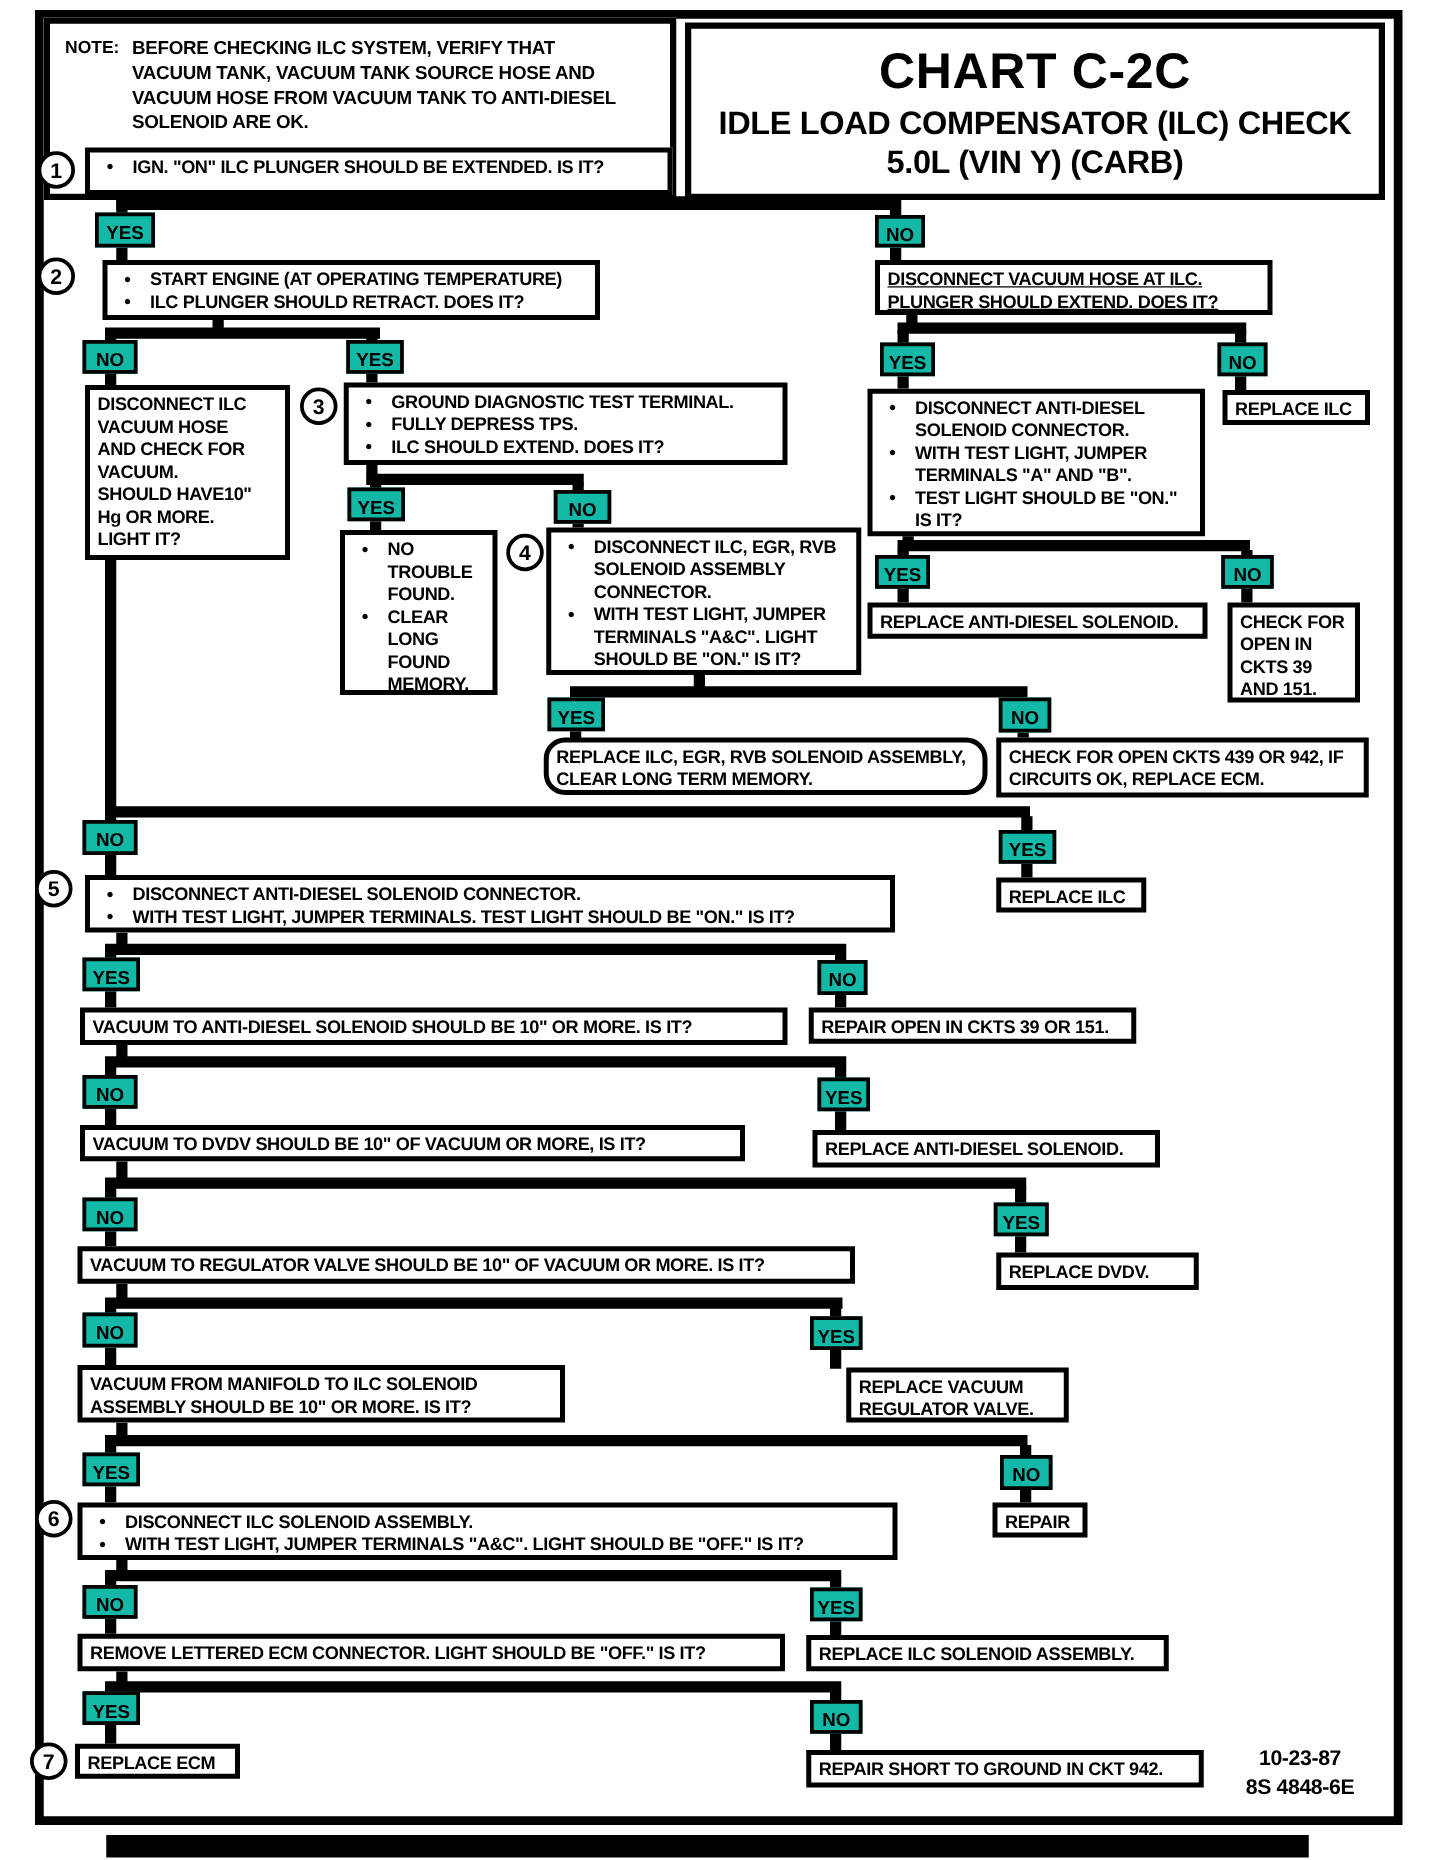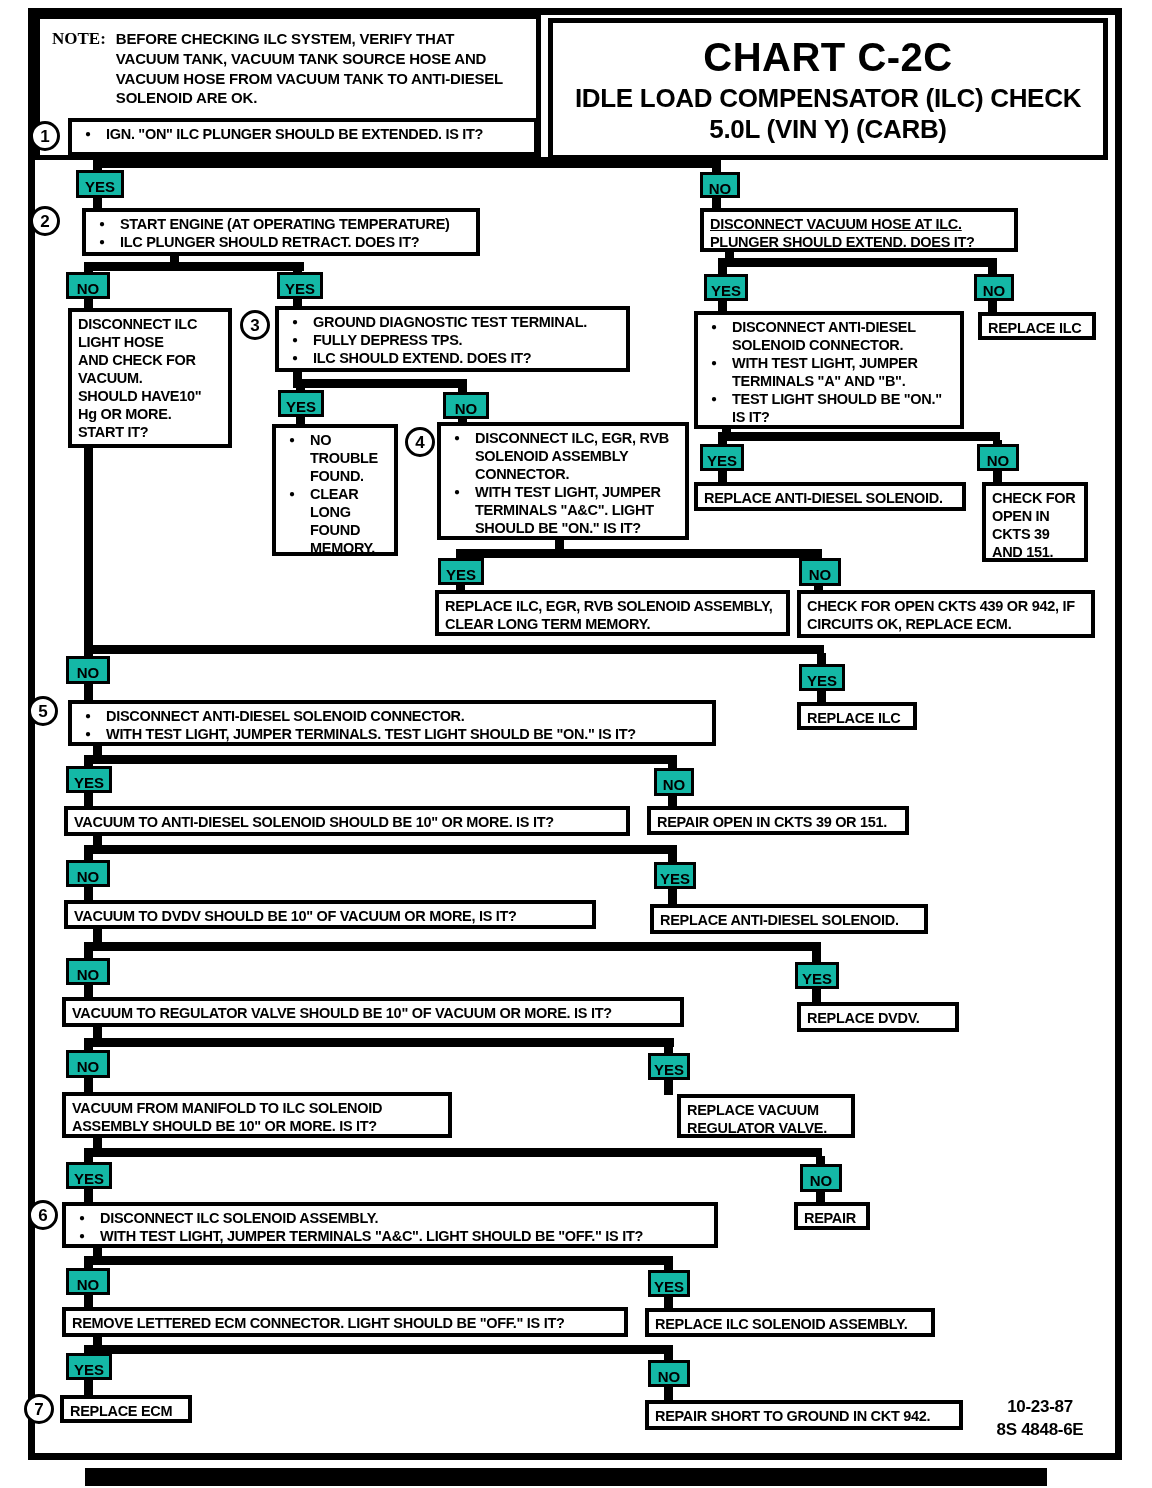--- a/index.html
+++ b/index.html
@@ -6,21 +6,21 @@
   .page {
     position:relative; width:1152px; height:1488px; background:#ffffff;
     font-family:"Liberation Sans", sans-serif; font-weight:bold; color:#000;
     margin:0 auto; overflow:hidden;
   }
   .frame { position:absolute; left:28px; top:8px; width:1094px; height:1452px;
     border:7px solid #000; box-sizing:border-box; background:#fff; }
   .note-box { position:absolute; left:35px; top:14px; width:506px; height:146px;
     border:5px solid #000; box-sizing:border-box; background:#fff;
     display:flex; padding:10px 8px 0 12px; }
-  .note-label { font-size:17px; margin-right:10px; white-space:nowrap;font-family:Liberation Serif, serif; }
+  .note-label { font-size:14px; margin-right:10px; white-space:nowrap; }
   .note-text { font-size:15px; line-height:1.32; width:402px; letter-spacing:-0.2px; }
   .title-box { position:absolute; left:548px; top:18px; width:560px; height:142px;
     border:5px solid #000; box-sizing:border-box; background:#fff; text-align:center; }
   .t1 { font-size:40px; margin-top:12px; letter-spacing:0.5px; }
   .t2 { font-size:26px; margin-top:3px; letter-spacing:-0.3px; }
   .t3 { font-size:26px; letter-spacing:-0.3px; }
   .box { position:absolute; background:#fff; border:4px solid #000; box-sizing:border-box;
     padding:4px 6px; font-size:14.5px; line-height:1.24; letter-spacing:-0.3px; }
   .nw { white-space:nowrap; }
   .tag { position:absolute; background:#14b8a6; border:3px solid #000; box-sizing:border-box;
@@ -155,26 +155,26 @@
     <div class="pline">DISCONNECT VACUUM HOSE AT ILC.</div>
     <div class="pline">PLUNGER SHOULD EXTEND.  DOES IT?</div>
   </div>
   <div class="tag" style="left:66px;top:272px;width:44px;height:27px;">NO</div>
   <div class="tag" style="left:277px;top:272px;width:46px;height:27px;">YES</div>
   <div class="tag" style="left:704px;top:274px;width:44px;height:27px;">YES</div>
   <div class="tag" style="left:974px;top:274px;width:40px;height:27px;">NO</div>
 
   <div class="box" style="left:68px;top:308px;width:164px;height:140px;">
     <div class="pline">DISCONNECT ILC</div>
-    <div class="pline">LIGHT HOSE</div>
+    <div class="pline">VACUUM HOSE</div>
     <div class="pline">AND CHECK FOR</div>
     <div class="pline">VACUUM.</div>
     <div class="pline">SHOULD HAVE10"</div>
     <div class="pline">Hg OR MORE.</div>
-    <div class="pline">START IT?</div>
+    <div class="pline">LIGHT IT?</div>
   </div>
   <div class="box" style="left:275px;top:306px;width:355px;height:66px;">
     <div class="bline">GROUND DIAGNOSTIC TEST TERMINAL.</div>
     <div class="bline">FULLY DEPRESS TPS.</div>
     <div class="bline">ILC SHOULD EXTEND.  DOES IT?</div>
   </div>
   <div class="box" style="left:694px;top:311px;width:270px;height:118px;">
     <div class="bline">DISCONNECT ANTI-DIESEL SOLENOID CONNECTOR.</div>
     <div class="bline">WITH TEST LIGHT, JUMPER TERMINALS "A" AND "B".</div>
     <div class="bline">TEST LIGHT SHOULD BE "ON."  IS IT?</div>
@@ -197,21 +197,21 @@
   <div class="box nw" style="left:694px;top:482px;width:272px;height:29px;">REPLACE ANTI-DIESEL SOLENOID.</div>
   <div class="box" style="left:982px;top:482px;width:106px;height:80px;">
     <div class="pline">CHECK FOR</div>
     <div class="pline">OPEN IN</div>
     <div class="pline">CKTS 39</div>
     <div class="pline">AND 151.</div>
   </div>
 
   <div class="tag" style="left:438px;top:558px;width:46px;height:27px;">YES</div>
   <div class="tag" style="left:799px;top:558px;width:42px;height:28px;">NO</div>
-  <div class="box" style="left:435px;top:590px;width:355px;height:46px;">REPLACE ILC, EGR, RVB SOLENOID ASSEMBLY, CLEAR LONG TERM MEMORY.</div>
+  <div class="box" style="left:435px;top:590px;width:355px;height:46px;border-radius:17px;">REPLACE ILC, EGR, RVB SOLENOID ASSEMBLY, CLEAR LONG TERM MEMORY.</div>
   <div class="box" style="left:797px;top:590px;width:298px;height:48px;">CHECK FOR OPEN CKTS 439 OR 942, IF CIRCUITS OK, REPLACE ECM.</div>
 
   <div class="tag" style="left:66px;top:656px;width:44px;height:28px;">NO</div>
   <div class="tag" style="left:799px;top:664px;width:46px;height:27px;">YES</div>
   <div class="box nw" style="left:797px;top:702px;width:120px;height:28px;">REPLACE ILC</div>
   <div class="box" style="left:68px;top:700px;width:648px;height:46px;">
     <div class="bline">DISCONNECT ANTI-DIESEL SOLENOID CONNECTOR.</div>
     <div class="bline">WITH TEST LIGHT, JUMPER TERMINALS.  TEST LIGHT SHOULD BE "ON."  IS IT?</div>
   </div>
 

